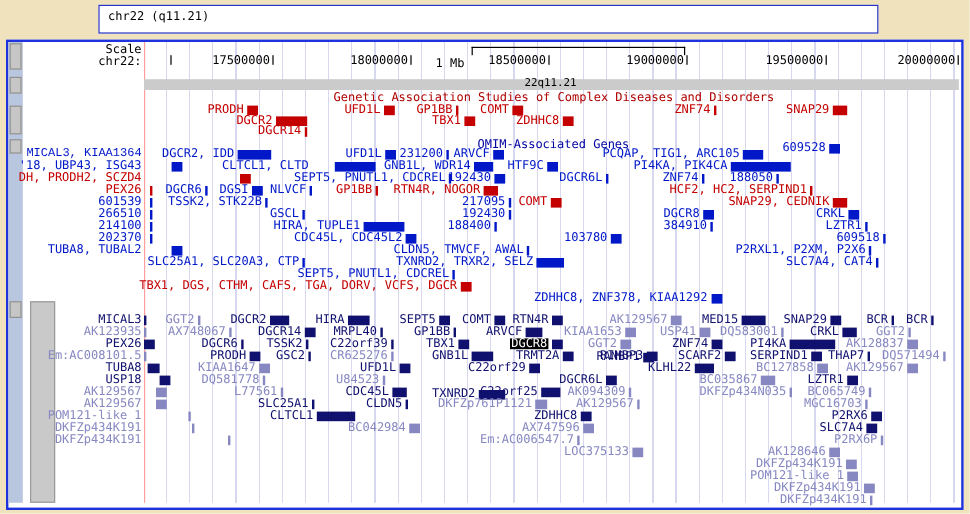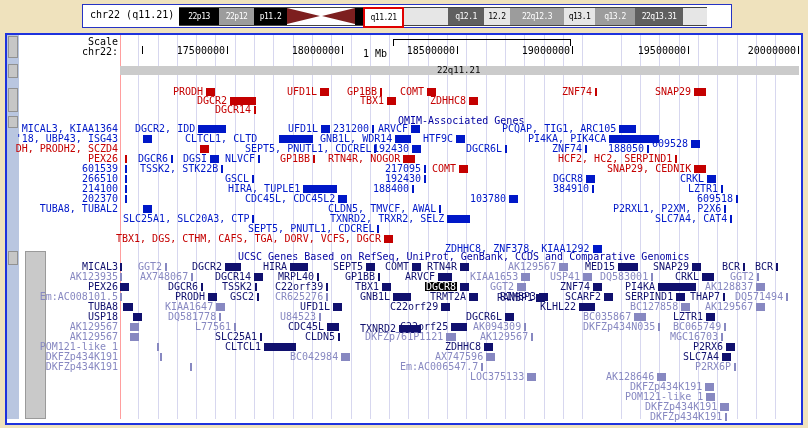--- a/index.html
+++ b/index.html
@@ -58,55 +58,39 @@
   .c-r{color:#c40000;} .c-r .gl{background:#c40000;}
   .c-d{color:#10106e;} .c-d .gl{background:#10106e;}
   .c-l{color:#8788c1;} .c-l .gl{background:#8788c1;}
   .c-h{color:#10106e;} .c-h .lbl{background:#000;color:#fff;padding:0 1px;} .c-h .gl{background:#10106e;}
 </style>
 </head>
 <body>
 
 <div id="ideogram">
   <span id="ideo-label">chr22 (q11.21)</span>
-  <div id="ideo-bands">
-      <div class="band s-black" style="width: 40px;">22p13</div>
-      <div class="band s-mid" style="width: 35px;">22p12</div>
-      <div class="band s-black" style="width: 33px;">p11.2</div>
-      <div class="band s-acen" style="width: 68px;"></div>
-      <div class="band s-black" style="width: 8px;"></div>
-      <div class="band s-sel" style="width: 37px;">q11.21</div>
-      <div class="band s-light" style="width: 44px;"></div>
-      <div class="band s-dark" style="width: 36px;">q12.1</div>
-      <div class="band s-light" style="width: 26px;">12.2</div>
-      <div class="band s-mid" style="width: 54px;">22q12.3</div>
-      <div class="band s-light" style="width: 31px;">q13.1</div>
-      <div class="band s-mid" style="width: 40px;">q13.2</div>
-      <div class="band s-dark" style="width: 48px;">22q13.31</div>
-      <div class="band s-light" style="width: 24px;"></div>
-    </div>
 </div>
 
 <div id="browser">
   <div id="layer">
     <div id="strip"></div>
     <div id="grid"></div>
     <div id="pinkline"></div>
     <div id="ucsc-bar"></div>
 
     <div id="scale-label" class="txt">Scale</div>
     <div id="scale-value" class="txt">1 Mb</div>
     <div id="scalebar"></div>
     <div id="chrom-label" class="txt">chr22:</div>
 
     <div id="fishbar"></div>
     <div id="fish-band-label">22q11.21</div>
 
+    <div class="title t-r" style="left:271px;top:42px;">Genetic Association Studies of Complex Diseases and Disorders</div>
     <div class="title t-n" style="left:391px;top:81px;">OMIM-Associated Genes</div>
-    <div class="title t-n" style="left:231px;top:217px;">UCSC Genes Based on RefSeq, UniProt, GenBank, CCDS and Comparative Genomics</div>
     <div id="rows">
         <div class="track-btn" style="top: 1px; height: 22px;"></div>
         <div class="track-btn" style="top: 29px; height: 14px;"></div>
         <div class="track-btn" style="top: 53px; height: 24px;"></div>
         <div class="track-btn" style="top: 81px; height: 12px;"></div>
         <div class="track-btn" style="top: 216px; height: 14px;"></div>
         <div class="tick-mark" style="left: 135px; top: 11px;"></div>
         <div class="tick-label" style="left: 168px; top: 11px;">17500000</div>
         <div class="tick-mark" style="left: 220px; top: 11px;"></div>
         <div class="tick-label" style="left: 283px; top: 11px;">18000000</div>
@@ -122,27 +106,27 @@
         <div class="item c-r" style="left: 166px; top: 52px;"><span class="lbl">PRODH</span><span class="gl g-b"></span></div>
         <div class="item c-r" style="left: 280px; top: 52px;"><span class="lbl">UFD1L</span><span class="gl g-b"></span></div>
         <div class="item c-r" style="left: 340px; top: 52px;"><span class="lbl">GP1BB</span><span class="gl g-t"></span></div>
         <div class="item c-r" style="left: 393px; top: 52px;"><span class="lbl">COMT</span><span class="gl g-b"></span></div>
         <div class="item c-r" style="left: 555px; top: 52px;"><span class="lbl">ZNF74</span><span class="gl g-t"></span></div>
         <div class="item c-r" style="left: 648px; top: 52px;"><span class="lbl">SNAP29</span><span class="gl g-w" style="width: 12px;"></span></div>
         <div class="item c-r" style="left: 190px; top: 61px;"><span class="lbl">DGCR2</span><span class="gl g-w" style="width: 26px;"></span></div>
         <div class="item c-r" style="left: 353px; top: 61px;"><span class="lbl">TBX1</span><span class="gl g-b"></span></div>
         <div class="item c-r" style="left: 423px; top: 61px;"><span class="lbl">ZDHHC8</span><span class="gl g-b"></span></div>
         <div class="item c-r" style="left: 208px; top: 70px;"><span class="lbl">DGCR14</span><span class="gl g-t"></span></div>
-        <div class="gutter c-b" style="top: 89px;">MICAL3, KIAA1364</div>
+        <div class="gutter c-b" style="top: 89px; font-family: Liberation Mono, monospace;">MICAL3, KIAA1364</div>
         <div class="item c-b" style="left: 128px; top: 89px;"><span class="lbl">DGCR2, IDD</span><span class="gl g-w" style="width: 28px;"></span></div>
         <div class="item c-b" style="left: 281px; top: 89px;"><span class="lbl">UFD1L</span><span class="gl g-b"></span></div>
         <div class="item c-b" style="left: 326px; top: 89px;"><span class="lbl">231200</span><span class="gl g-t"></span></div>
         <div class="item c-b" style="left: 371px; top: 89px;"><span class="lbl">ARVCF</span><span class="gl g-b"></span></div>
         <div class="item c-b" style="left: 495px; top: 89px;"><span class="lbl">PCQAP, TIG1, ARC105</span><span class="gl g-w" style="width: 17px;"></span></div>
-        <div class="item c-b" style="left: 645px; top: 104px; justify-content: space-between;"><span class="lbl">609528</span><span class="gl g-b"></span></div>
+        <div class="item c-b" style="left: 645px; top: 84px; justify-content: space-between;"><span class="lbl">609528</span><span class="gl g-b"></span></div>
         <div class="gutter c-b" style="top: 99px;">'18, UBP43, ISG43</div>
         <div class="item c-b" style="left: 136px; top: 99px;"><span class="gl g-b" style="margin-left: 0px;"></span></div>
         <div class="item c-b" style="left: 178px; top: 99px; gap: 19px;"><span class="lbl">CLTCL1, CLTD</span><span class="gl g-w" style="width: 34px;"></span></div>
         <div class="item c-b" style="left: 313px; top: 99px;"><span class="lbl">GNB1L, WDR14</span><span class="gl g-w" style="width: 16px;"></span></div>
         <div class="item c-b" style="left: 416px; top: 99px;"><span class="lbl">HTF9C</span><span class="gl g-b"></span></div>
         <div class="item c-b" style="left: 521px; top: 99px;"><span class="lbl">PI4KA, PIK4CA</span><span class="gl g-w" style="width: 50px;"></span></div>
         <div class="gutter c-r" style="top: 109px;">DH, PRODH2, SCZD4</div>
         <div class="item c-r" style="left: 193px; top: 109px;"><span class="gl g-b" style="margin-left: 0px;"></span></div>
         <div class="item c-b" style="left: 238px; top: 109px;"><span class="lbl">SEPT5, PNUTL1, CDCREL</span><span class="gl g-t"></span></div>
         <div class="item c-b" style="left: 366px; top: 109px;"><span class="lbl">192430</span><span class="gl g-b"></span></div>
@@ -278,20 +262,20 @@
         <div class="gutter c-l" style="top: 317px;">DKFZp434K191</div>
         <div class="item c-l" style="left: 153px; top: 317px;"><span class="gl g-t" style="margin-left: 0px;"></span></div>
         <div class="item c-l" style="left: 283px; top: 317px;"><span class="lbl">BC042984</span><span class="gl g-b"></span></div>
         <div class="item c-l" style="left: 428px; top: 317px;"><span class="lbl">AX747596</span><span class="gl g-b"></span></div>
         <div class="item c-d" style="left: 676px; top: 317px; text-align: center;"><span class="lbl">SLC7A4</span><span class="gl g-b"></span></div>
         <div class="gutter c-l" style="top: 327px;">DKFZp434K191</div>
         <div class="item c-l" style="left: 183px; top: 327px;"><span class="gl g-t" style="margin-left: 0px;"></span></div>
         <div class="item c-l" style="left: 393px; top: 327px;"><span class="lbl">Em:AC006547.7</span><span class="gl g-t"></span></div>
         <div class="item c-l" style="left: 688px; top: 327px;"><span class="lbl">P2RX6P</span><span class="gl g-t"></span></div>
         <div class="item c-l" style="left: 463px; top: 337px;"><span class="lbl">LOC375133</span><span class="gl g-b"></span></div>
-        <div class="item c-l" style="left: 599px; top: 337px; align-items: flex-end;"><span class="lbl">AK128646</span><span class="gl g-b"></span></div>
+        <div class="item c-l" style="left: 633px; top: 337px; align-items: flex-end;"><span class="lbl">AK128646</span><span class="gl g-b"></span></div>
         <div class="item c-l" style="left: 623px; top: 347px;"><span class="lbl">DKFZp434K191</span><span class="gl g-b"></span></div>
         <div class="item c-l" style="left: 618px; top: 357px;"><span class="lbl">POM121-like 1</span><span class="gl g-b"></span></div>
         <div class="item c-l" style="left: 638px; top: 367px;"><span class="lbl">DKFZp434K191</span><span class="gl g-b"></span></div>
         <div class="item c-l" style="left: 643px; top: 377px;"><span class="lbl">DKFZp434K191</span><span class="gl g-t"></span></div>
       </div>
   </div>
 </div>
 
 </body></html>

